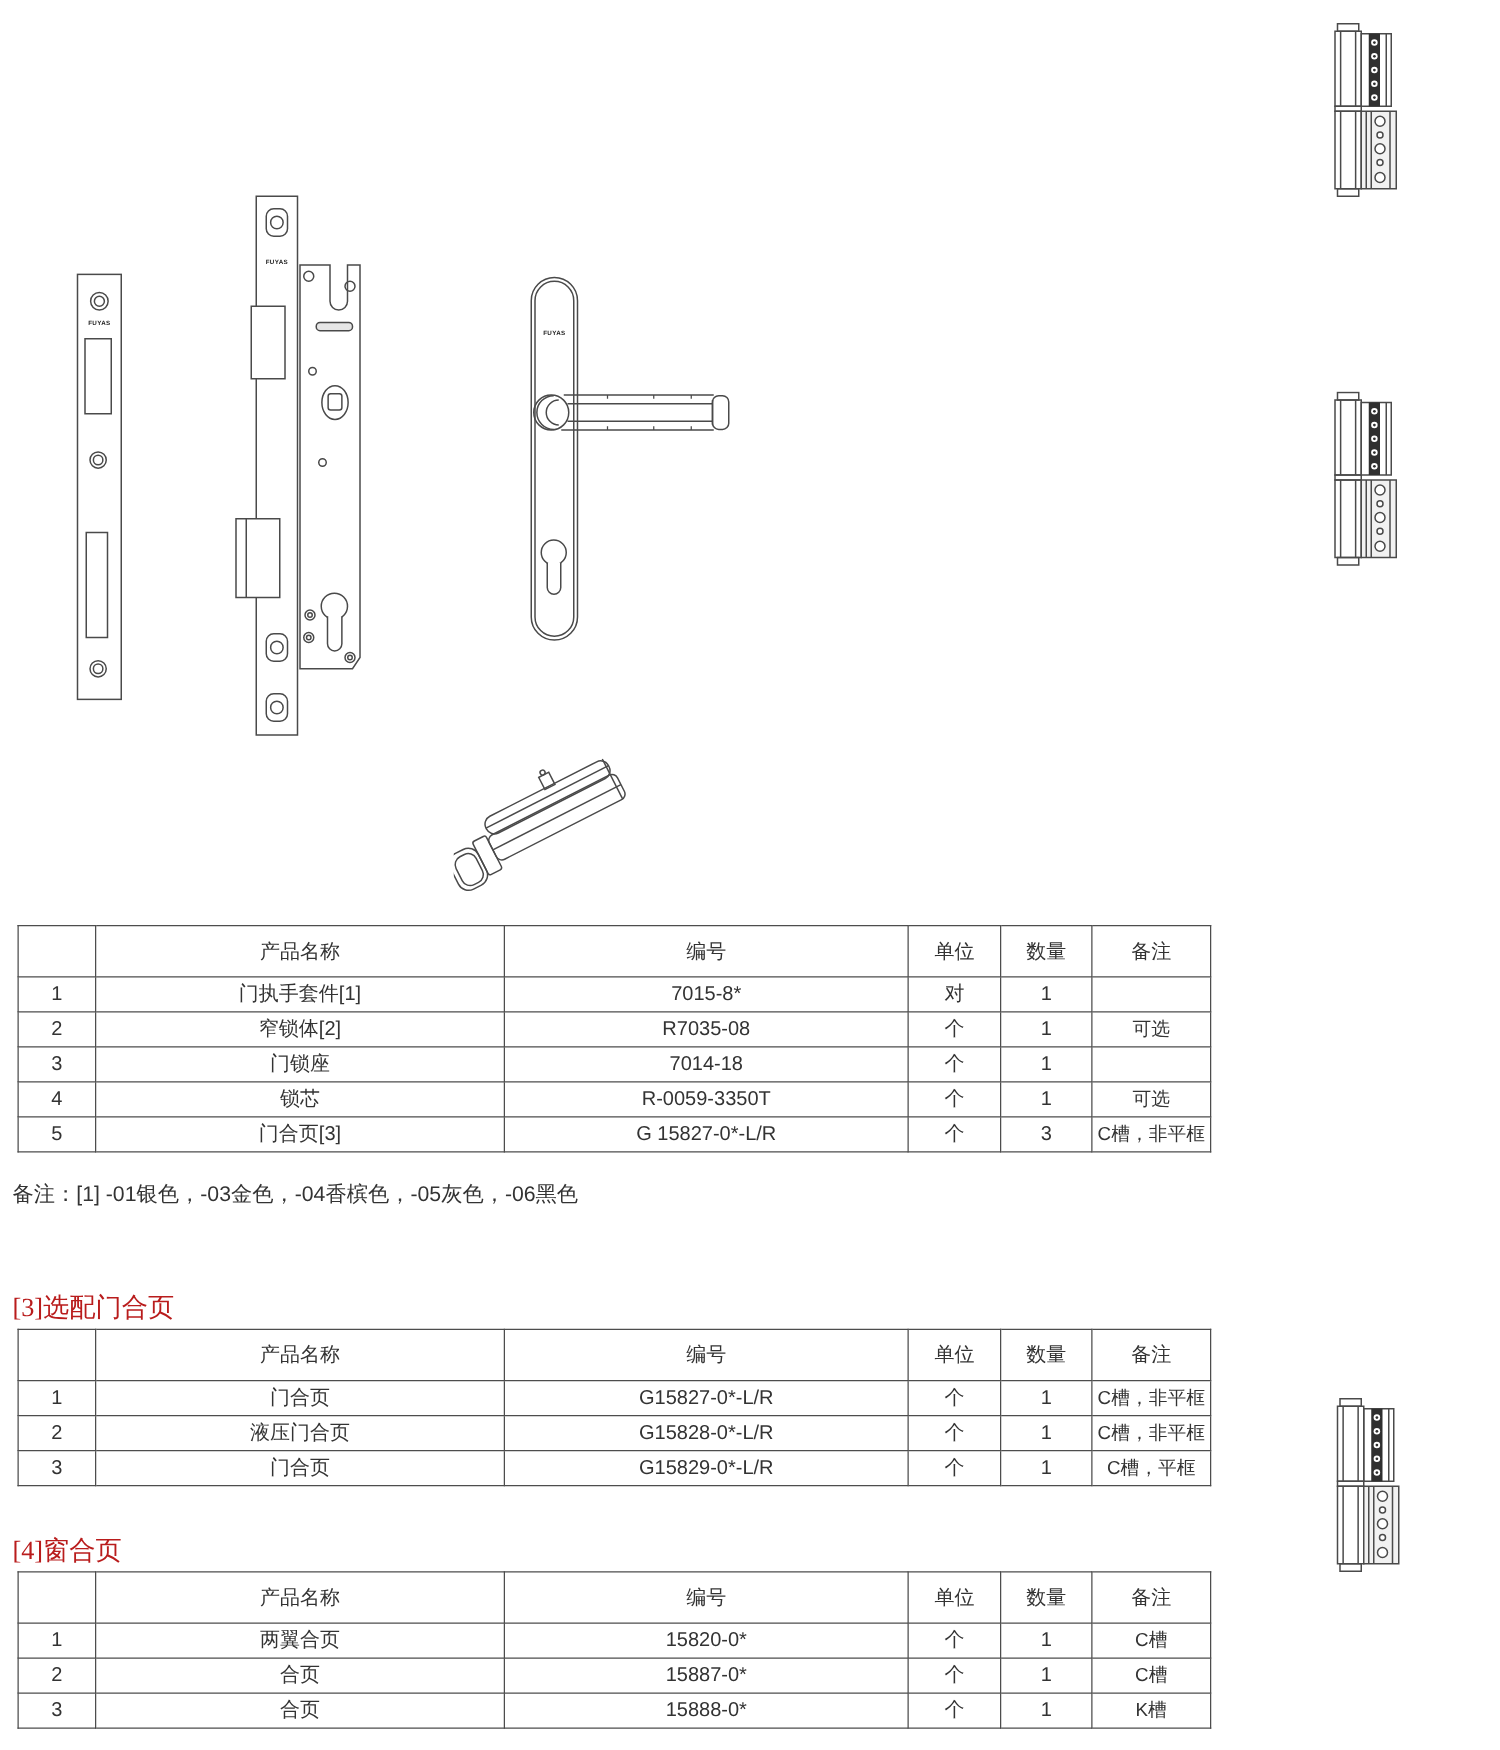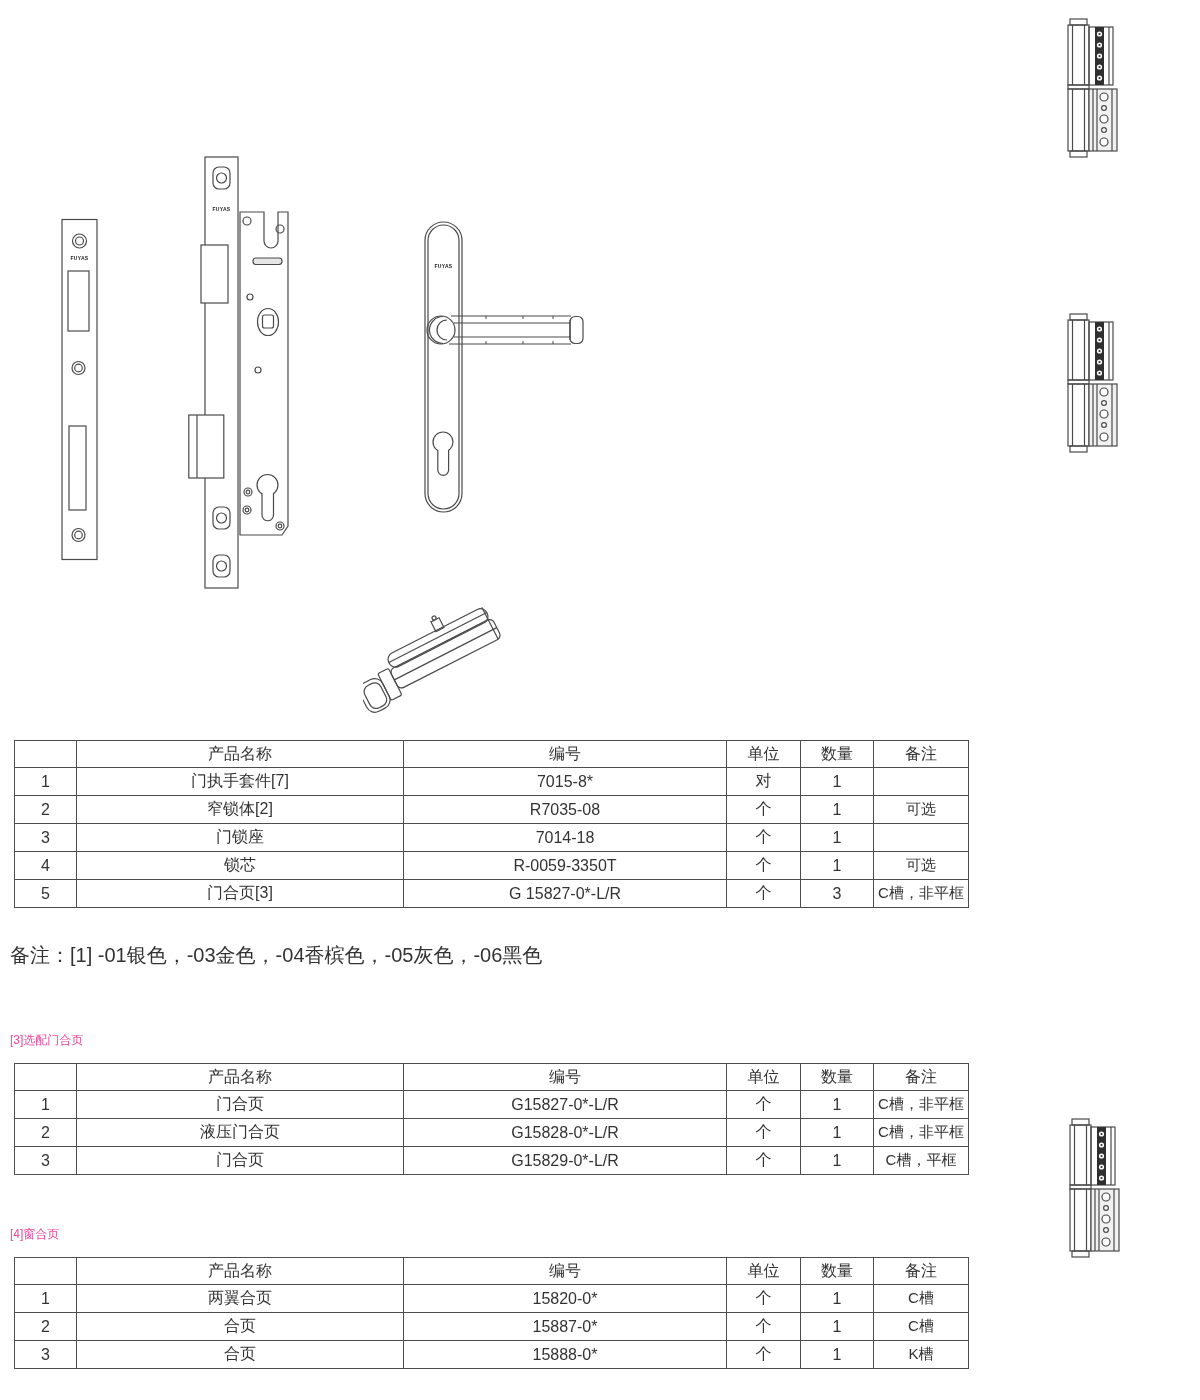--- a/index.html
+++ b/index.html
@@ -9,25 +9,25 @@
     font-family: "Liberation Sans", "DejaVu Sans", sans-serif; color: #333;
     overflow: hidden;
   }
   .drawing { position: absolute; }
   table.spec { position: absolute; border-collapse: collapse; table-layout: fixed; background:#fff; }
   .spec th, .spec td {
     border: 1.5px solid #4d4d4d; text-align: center; vertical-align: middle;
     font-weight: 400; font-size: 16px; color: #333; padding: 0 2px;
     white-space: nowrap; overflow: hidden;
   }
-  .spec th { height: 27px; }
+  .spec th { height: 41px; }
   .spec td { height: 28px; }
   .spec td.remark { font-size: 15px; }
-  .section-title { position: absolute; font-size: 12px; color: #ec4899; }
-  .notes { position: absolute; left: 10px; top: 942px; font-size: 20px; line-height: 27px; color: #333; }
+  .section-title { position: absolute; font-size: 21px; color: #b91c1c; font-family: Liberation Serif, serif; }
+  .notes { position: absolute; left: 10px; top: 942px; font-size: 17px; line-height: 27px; color: #333; }
   .note-line { white-space: nowrap; }
   .note-indent { padding-left: 51px; }
   svg text.brand { font-family: "Liberation Sans", sans-serif; font-size: 5px; font-weight: 700; letter-spacing: .3px; fill: #222; }
 </style>
 </head>
 <body>
 
 <div class="page">
 
   <svg width="0" height="0" style="position:absolute" aria-hidden="true">
@@ -195,21 +195,21 @@
           <th>产品名称</th>
           <th>编号</th>
           <th>单位</th>
           <th>数量</th>
           <th>备注</th>
         </tr>
       </thead>
       <tbody>
         <tr>
           <td>1</td>
-          <td>门执手套件[7]</td>
+          <td>门执手套件[1]</td>
           <td>7015-8*</td>
           <td>对</td>
           <td>1</td>
           <td class="remark"></td>
         </tr>
         <tr>
           <td>2</td>
           <td>窄锁体[2]</td>
           <td>R7035-08</td>
           <td>个</td>

